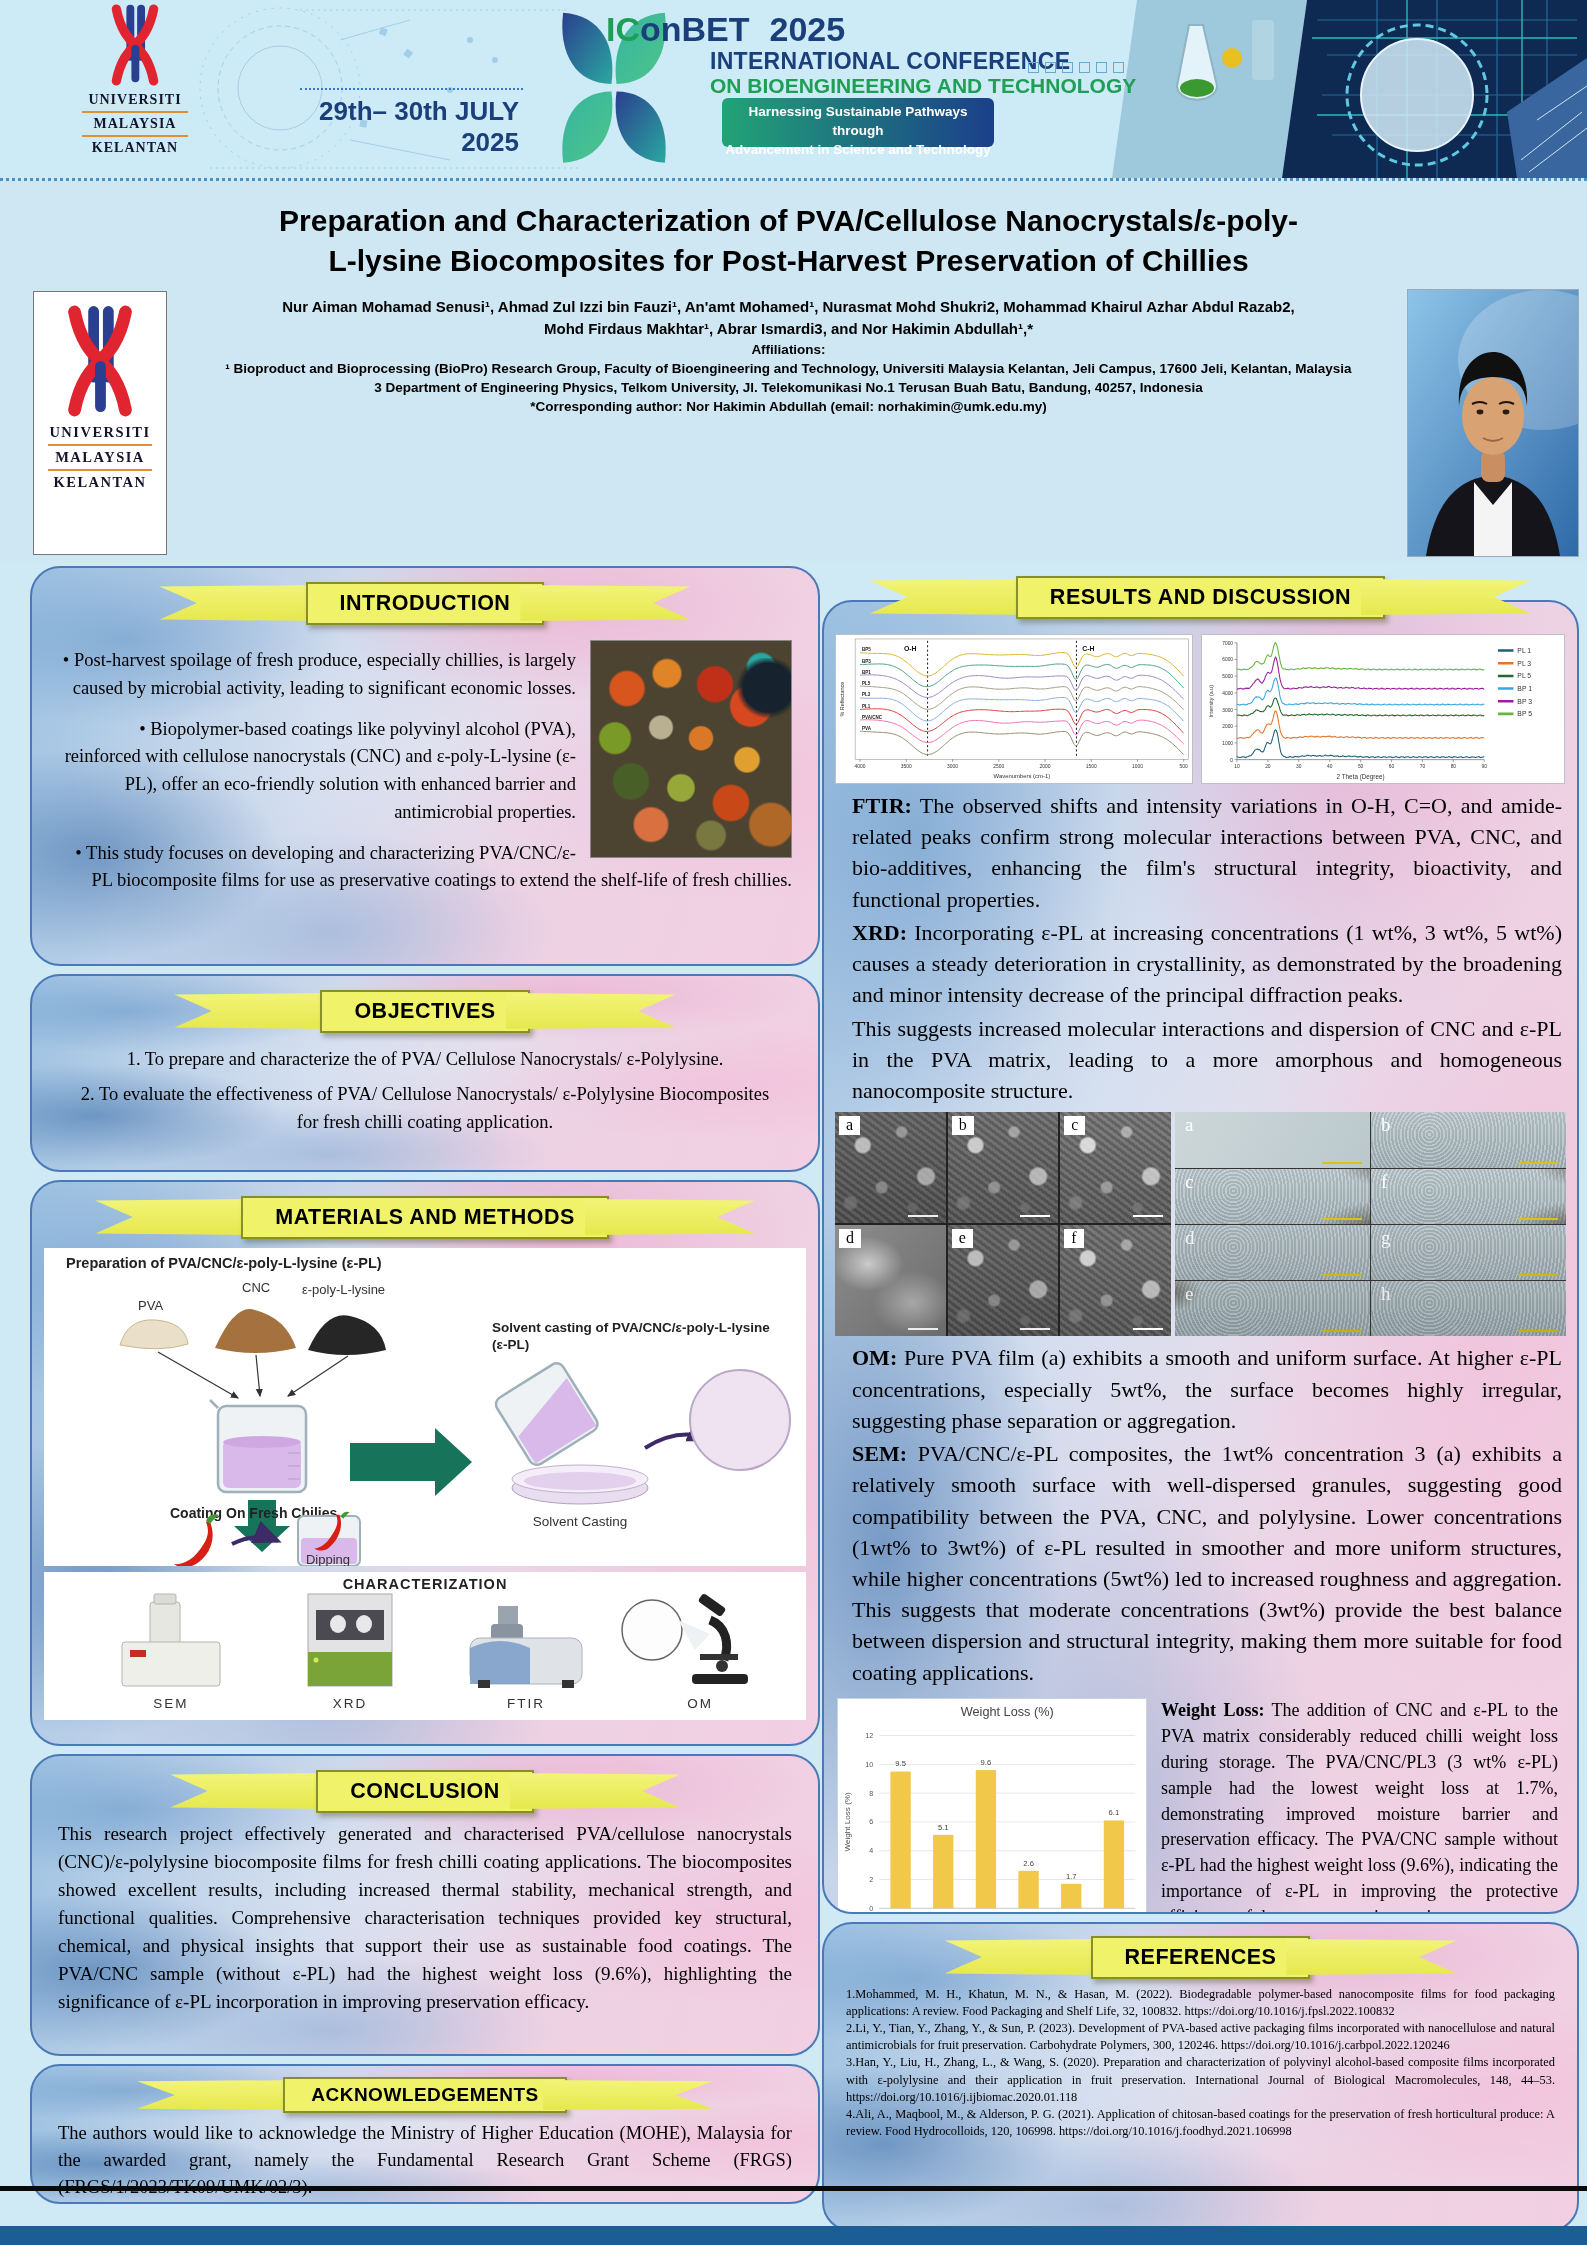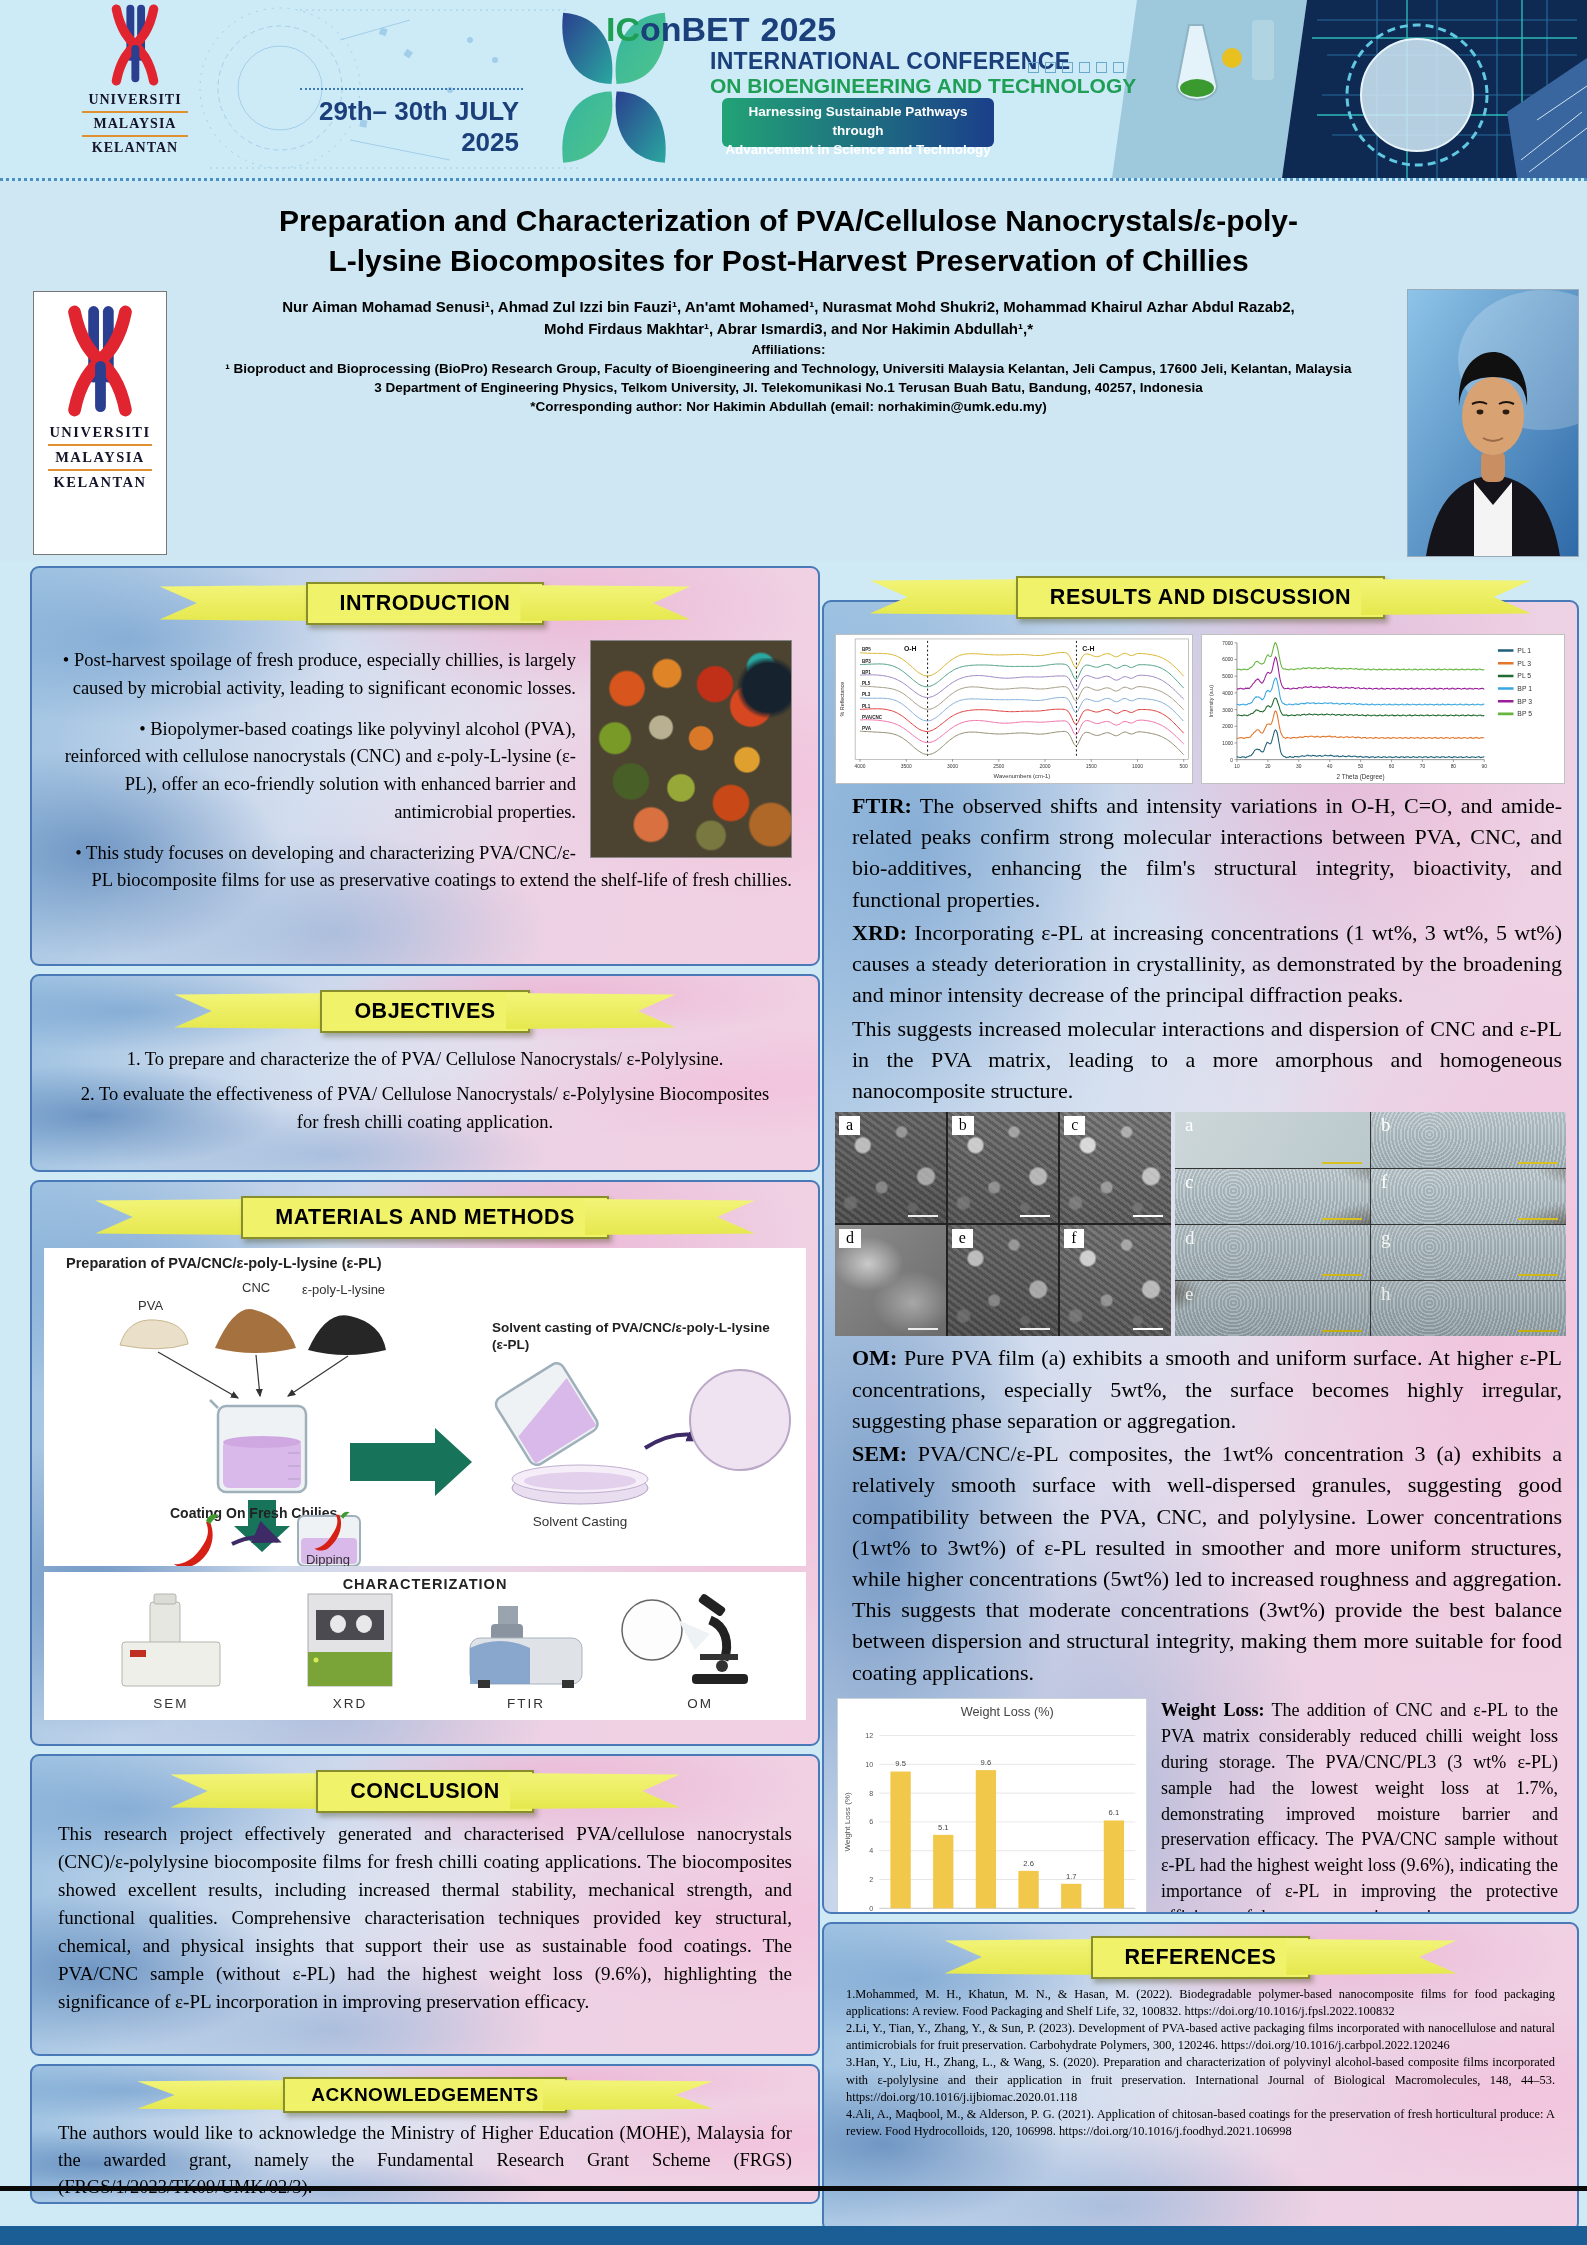--- a/index.html
+++ b/index.html
@@ -13,41 +13,41 @@
   .umk-top{position:absolute;left:68px;top:2px;width:134px;text-align:center;}
   .umk-top-text{font-family:"Liberation Serif",serif;font-weight:bold;font-size:14px;letter-spacing:1px;color:#14142a;}
   .umk-sep{height:2px;background:#e09030;margin:3px 14px;}
   .dates{position:absolute;left:300px;top:88px;width:215px;text-align:right;border-top:2px dotted #3a7ab8;border-bottom:2px dotted #3a7ab8;padding:6px 4px 8px 4px;}
   .dates-l1{font-size:26px;font-weight:bold;color:#1b3f7a;}
   .dates-l2{font-size:17px;font-weight:bold;color:#1b3f7a;letter-spacing:.5px;margin-top:36px;}
   .leaf-logo{position:absolute;left:518px;top:0;width:192px;height:178px;}
   .brand{position:absolute;left:606px;top:10px;font-size:34px;font-weight:bold;z-index:3;}
   .brand .g{color:#1f9e56;}
   .brand .n{color:#1b3f7a;}
-  .brand .y{color:#1b3f7a;margin-left:11px;}
+  .brand .y{color:#1b3f7a;margin-left:20px;}
   .conf1{position:absolute;left:710px;top:48px;font-size:23px;font-weight:bold;color:#1b3f7a;letter-spacing:.3px;z-index:3;}
   .conf2{position:absolute;left:710px;top:74px;font-size:21px;font-weight:bold;color:#1f9e56;z-index:3;}
   .tagline{position:absolute;left:722px;top:98px;width:272px;height:44px;border-radius:6px;background:linear-gradient(90deg,#22a376,#1b3f8a);color:#fff;text-align:center;font-weight:bold;font-size:13.5px;line-height:1.4;padding-top:5px;z-index:3;}
   .sq-row{position:absolute;left:1028px;top:62px;display:flex;gap:6px;z-index:3;}
   .sq-row span{width:9px;height:9px;border:1.5px solid #6aa8cc;display:block;}
 
   
   .title-sec{position:absolute;left:0;top:181px;width:1587px;height:380px;background:#cfe7f3;}
   .logo-box{position:absolute;left:33px;top:110px;width:132px;height:262px;background:#fff;border:1px solid #777;text-align:center;}
   .logo-box-text{font-family:"Liberation Serif",serif;font-weight:bold;font-size:14.5px;letter-spacing:1.5px;color:#14142a;}
   .photo{position:absolute;right:8px;top:108px;width:170px;height:266px;border:1px solid #9ab;}
   .title-center{position:absolute;left:178px;right:188px;top:20px;text-align:center;}
   .main-title{font-size:30px;font-weight:bold;color:#000;line-height:1.32;margin:0 0 16px 0;}
   .authors{font-size:15px;font-weight:bold;line-height:1.45;}
   .affil{font-size:13.5px;font-weight:bold;line-height:1.42;}
 
   
   .col-left{position:absolute;left:30px;top:566px;width:790px;}
   .col-right{position:absolute;left:822px;top:562px;width:757px;}
-  .box{border:2.5px solid #4a79b8;border-radius:9px;position:relative;overflow:hidden;margin-bottom:8px;}
+  .box{border:2.5px solid #4a79b8;border-radius:30px;position:relative;overflow:hidden;margin-bottom:8px;}
   .wc{background:
     radial-gradient(38% 30% at 12% 18%, rgba(96,146,198,.50), transparent 72%),
     radial-gradient(34% 38% at 8% 72%, rgba(58,108,168,.55), transparent 70%),
     radial-gradient(42% 34% at 68% 10%, rgba(236,168,206,.60), transparent 72%),
     radial-gradient(48% 40% at 88% 55%, rgba(242,186,216,.58), transparent 72%),
     radial-gradient(40% 36% at 38% 92%, rgba(120,160,205,.45), transparent 70%),
     radial-gradient(60% 50% at 50% 45%, rgba(225,235,245,.55), transparent 78%),
     linear-gradient(105deg,#9fc3e2 0%,#cfd9ec 38%,#ecd2e4 62%,#f2cfe2 100%);}
 
   

